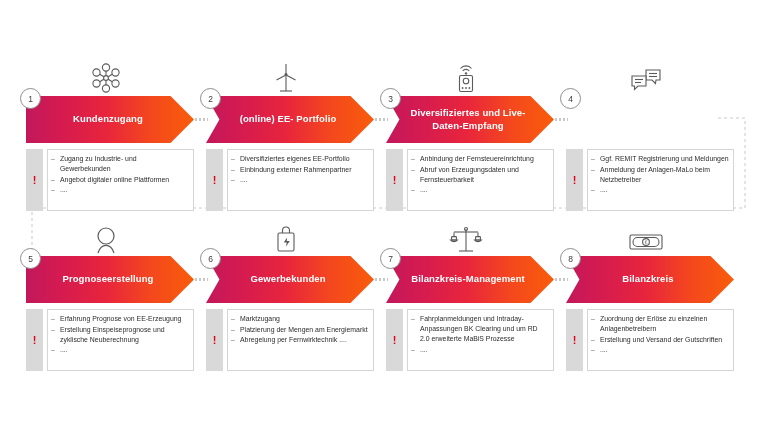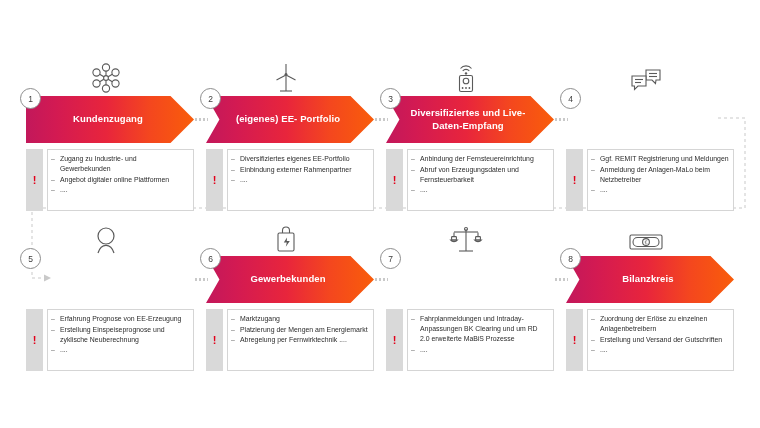--- a/index.html
+++ b/index.html
@@ -147,21 +147,21 @@
           <line x1="15" y1="14" x2="15" y2="30"></line>
           <line x1="9" y1="30" x2="21" y2="30"></line>
           <line x1="15" y1="13" x2="15" y2="3"></line>
           <line x1="14" y1="14.5" x2="5.5" y2="19"></line>
           <line x1="16" y1="14.5" x2="24.5" y2="19"></line>
           <circle cx="15" cy="13.6" r="1.5" fill="#5a5a5a" stroke="none"></circle>
         </svg>
       </div>
       <div class="num">2</div>
       <div class="arrow">
-        <span class="arrow-label">(eigenes) EE- Portfolio</span>
+        <span class="arrow-label">(online) EE- Portfolio</span>
       </div>
       <div class="detail">
         <div class="bang">!</div>
         <div class="bullets">
           <ul class="bl">
             <li>Diversifiziertes eigenes EE-Portfolio</li>
             <li>Einbindung externer Rahmenpartner</li>
             <li>....</li>
           </ul>
         </div>
@@ -228,20 +228,23 @@
   <div class="row row2">
 
     <div class="step first" style="left:18px;">
       <div class="icon-wrap">
         <svg width="30" height="32" viewBox="0 0 30 32" fill="none" stroke="#5a5a5a" stroke-width="1.2">
           <circle cx="15" cy="13" r="8"></circle>
           <path d="M7 30c1.6-5 4.6-7.6 8-7.6s6.4 2.6 8 7.6"></path>
         </svg>
       </div>
       <div class="num">5</div>
+      <div class="arrow">
+        <span class="arrow-label">Prognoseerstellung</span>
+      </div>
       <div class="detail">
         <div class="bang">!</div>
         <div class="bullets">
           <ul class="bl">
             <li>Erfahrung Prognose von EE-Erzeugung</li>
             <li>Erstellung Einspeiseprognose und zyklische Neuberechnung</li>
             <li>....</li>
           </ul>
         </div>
       </div>
@@ -282,20 +285,23 @@
           <circle cx="17" cy="6" r="1.5"></circle>
           <path d="M1.5 17a4.5 4.5 0 0 0 7 0z"></path>
             <line x1="5" y1="9.5" x2="5" y2="14"></line>
           <rect x="2.6" y="13.6" width="4.8" height="3.4" rx=".6"></rect>
           <path d="M25.5 17a4.5 4.5 0 0 0 7 0z"></path>
             <line x1="29" y1="9.5" x2="29" y2="14"></line>
           <rect x="26.6" y="13.6" width="4.8" height="3.4" rx=".6"></rect>
         </svg>
       </div>
       <div class="num">7</div>
+      <div class="arrow">
+        <span class="arrow-label">Bilanzkreis-Management</span>
+      </div>
       <div class="detail">
         <div class="bang">!</div>
         <div class="bullets">
           <ul class="bl">
             <li>Fahrplanmeldungen und Intraday-Anpassungen BK Clearing und um RD 2.0 erweiterte MaBiS Prozesse</li>
             <li>....</li>
           </ul>
         </div>
       </div>
     </div>

